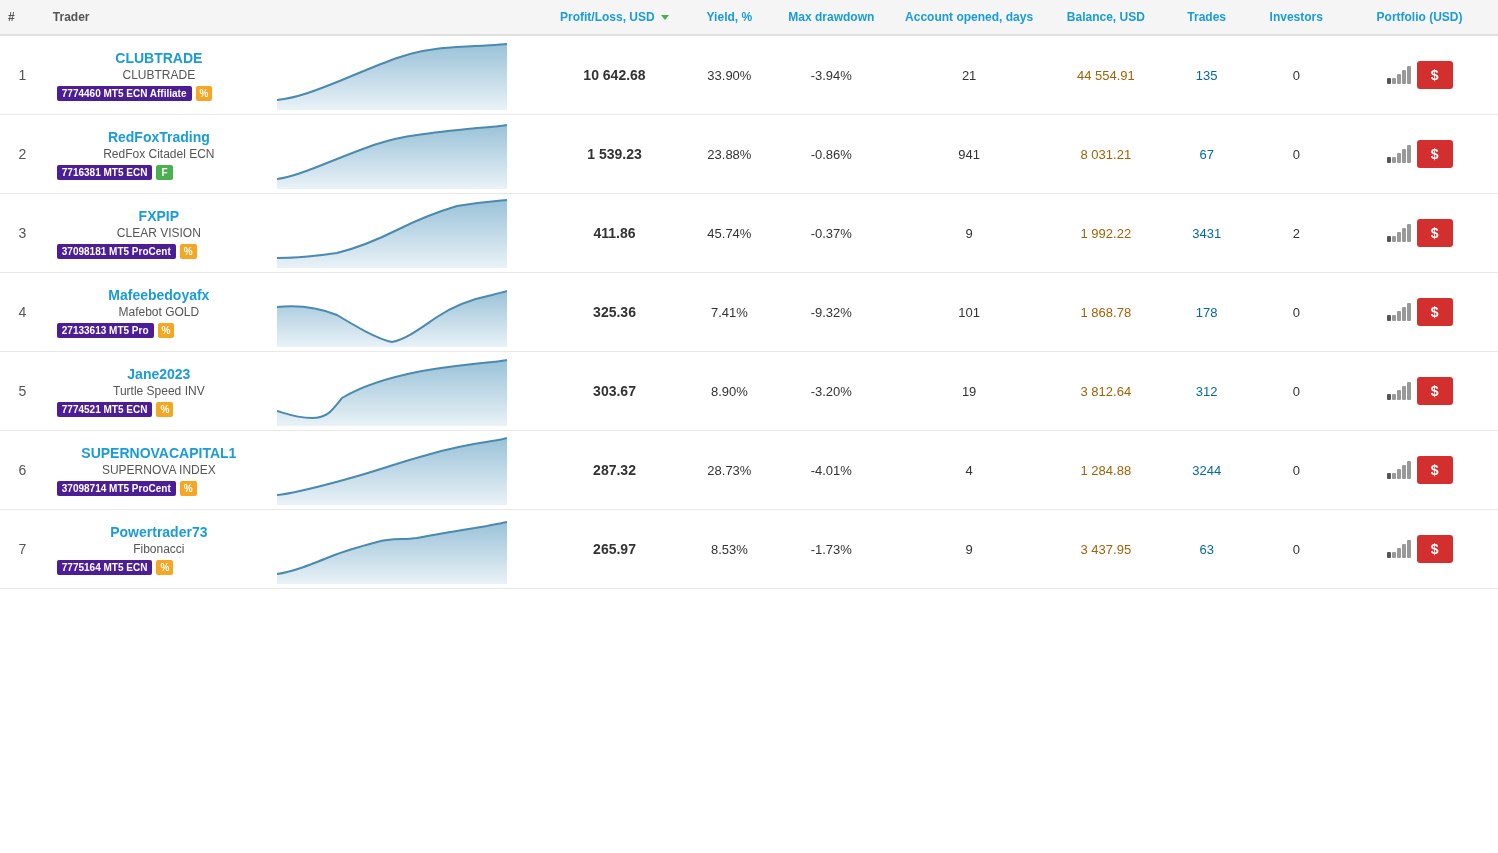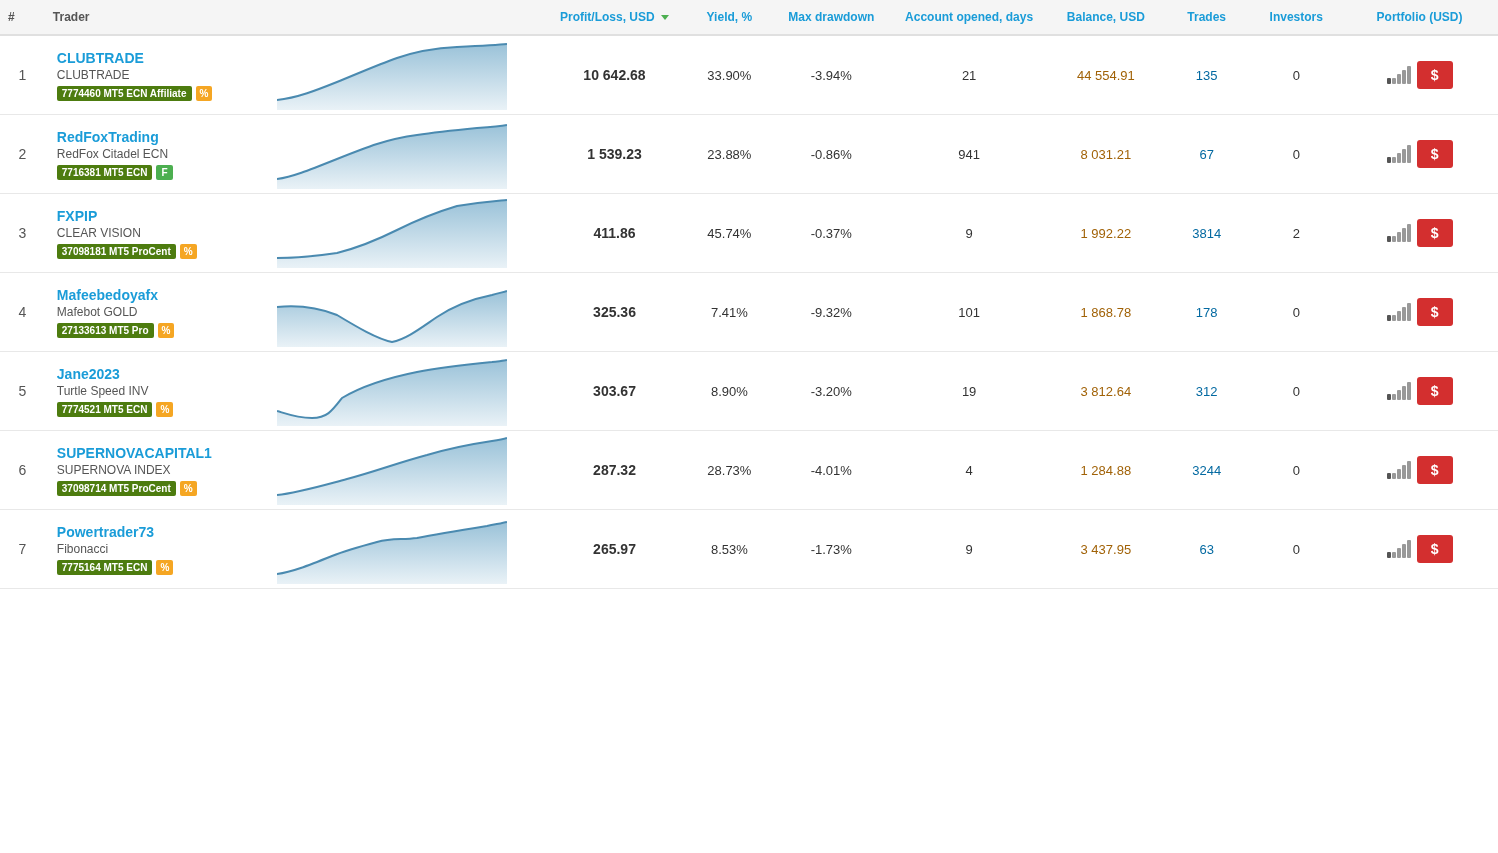--- a/index.html
+++ b/index.html
@@ -28,28 +28,28 @@
       border-right: 4px solid transparent;
       border-top: 5px solid #4caf50;
       margin-left: 3px;
       vertical-align: middle;
     }
 
     tbody tr { border-bottom: 1px solid #e8e8e8; }
     
     td { padding: 10px 8px; vertical-align: middle; text-align: center; }
     td.rank { color: #555; font-weight: 500; font-size: 14px; }
-    td.trader-info { text-align: left; min-width: 200px; padding-left: 12px; }
+    td.trader-info { text-align: center; min-width: 200px; padding-left: 12px; }
     
     .trader-name { color: #1a9cd8; font-weight: 600; font-size: 14px; cursor: pointer; }
     .trader-sub { color: #555; font-size: 12px; margin: 2px 0; }
     
     .badges { display: flex; align-items: center; gap: 4px; margin-top: 4px; }
     .badge-account {
-      background: #4d7c0f;
+      background: #4c1d95;
       color: #fff;
       font-size: 10px;
       padding: 2px 5px;
       border-radius: 2px;
       font-weight: 600;
       white-space: nowrap;
     }
     .badge-percent {
       background: #f5a623;
       color: #fff;
@@ -247,21 +247,21 @@
         <path d="M0,60 C20,60 40,58 60,55 C80,50 100,42 120,32 C140,22 160,14 180,8 C205,4 220,3 230,2 L230,70 L0,70 Z" fill="url(#grad2)"></path>
         <path d="M0,60 C20,60 40,58 60,55 C80,50 100,42 120,32 C140,22 160,14 180,8 C205,4 220,3 230,2" fill="none" stroke="#4a8ab0" stroke-width="2"></path>
       </svg>
     </div>
   </td>
           <td class="profit">411.86</td>
           <td class="yield">45.74%</td>
           <td class="drawdown">-0.37%</td>
           <td class="days">9</td>
           <td class="balance">1 992.22</td>
-          <td class="trades">3814</td>
+          <td class="trades">3431</td>
           <td class="investors">2</td>
           <td class="portfolio">
     <div class="portfolio-wrapper">
       <div class="mini-chart">
         <div class="mini-bar" style="height:6px;background:#555;"></div>
         <div class="mini-bar" style="height:6px;"></div>
                 <div class="mini-bar" style="height:10px;"></div>
                 <div class="mini-bar" style="height:14px;"></div>
                 <div class="mini-bar" style="height:18px;"></div>
       </div>

